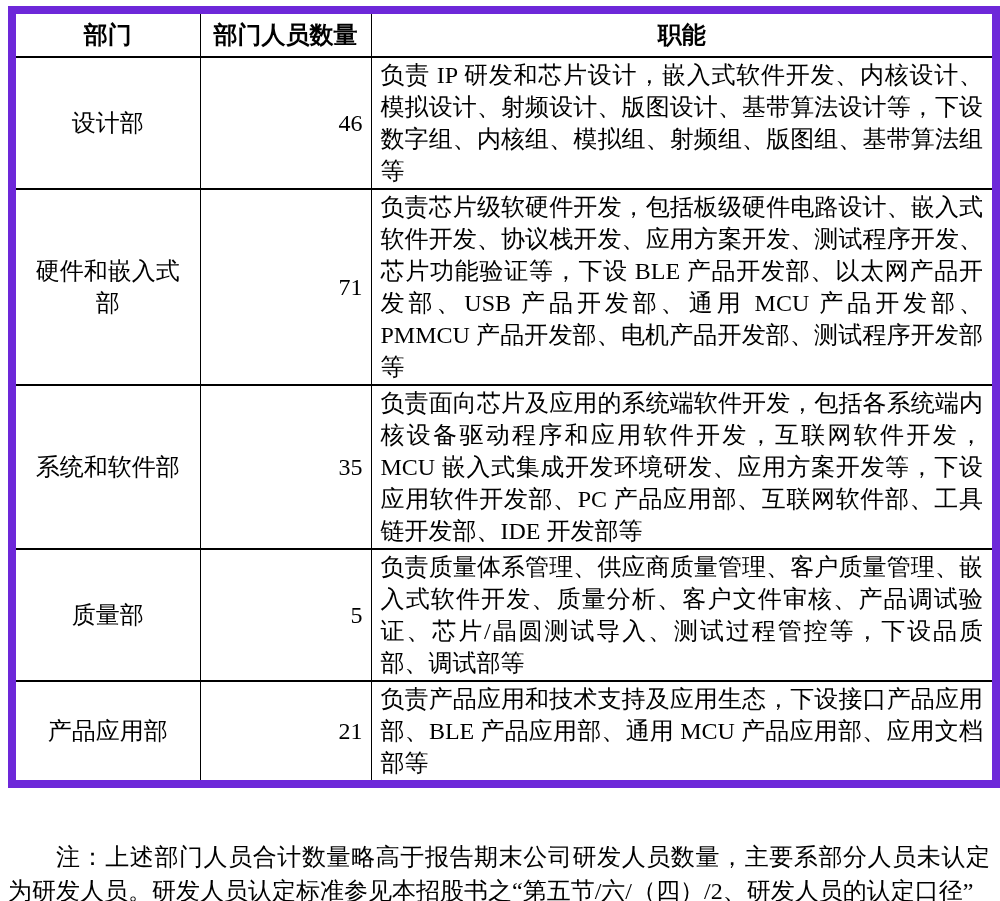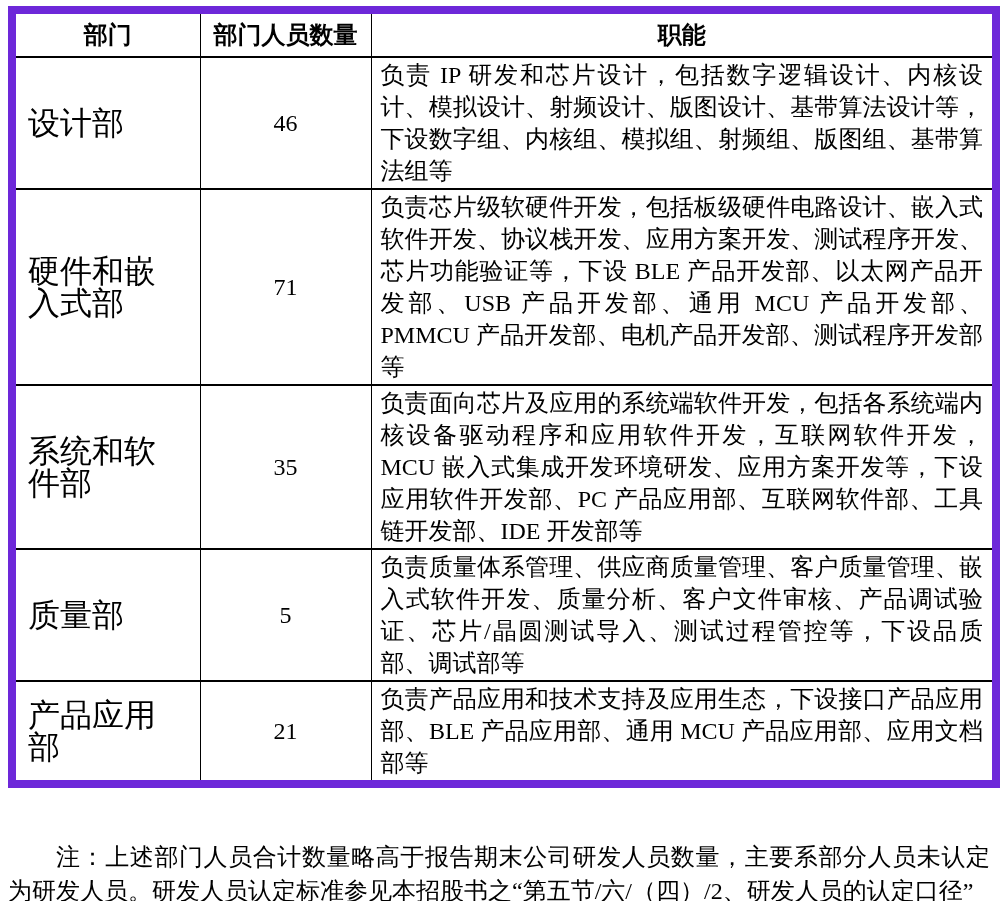--- a/index.html
+++ b/index.html
@@ -34,27 +34,27 @@
   }
   .doc-table th {
     height: 42px;
     font-family: "Liberation Sans", "DejaVu Sans", sans-serif;
     font-weight: bold;
     font-size: 24px;
     text-align: center;
     padding: 0 4px;
   }
   .cell-dept {
-    text-align: left;
-    font-size: 32px;
+    text-align: center;
+    font-size: 24px;
     line-height: 32px;
     padding: 0 12px;
   }
   .cell-count {
-    text-align: center;
+    text-align: right;
     font-size: 24px;
     line-height: 32px;
     padding: 0 8px;
   }
   .cell-func {
     text-align: justify;
     font-size: 24px;
     line-height: 32px;
     padding: 1px 9px;
     vertical-align: middle;
@@ -91,21 +91,21 @@
       <tr>
         <th>部门</th>
         <th>部门人员数量</th>
         <th>职能</th>
       </tr>
     </thead>
     <tbody>
       <tr class="r1">
         <td class="cell-dept">设计部</td>
         <td class="cell-count">46</td>
-        <td class="cell-func">负责 IP 研发和芯片设计，包括数字逻辑设计、内核设计、模拟设计、射频设计、版图设计、基带算法设计等，下设数字组、内核组、模拟组、射频组、版图组、基带算法组等</td>
+        <td class="cell-func">负责 IP 研发和芯片设计，嵌入式软件开发、内核设计、模拟设计、射频设计、版图设计、基带算法设计等，下设数字组、内核组、模拟组、射频组、版图组、基带算法组等</td>
       </tr>
       <tr class="r2">
         <td class="cell-dept">硬件和嵌入式部</td>
         <td class="cell-count">71</td>
         <td class="cell-func">负责芯片级软硬件开发，包括板级硬件电路设计、嵌入式软件开发、协议栈开发、应用方案开发、测试程序开发、芯片功能验证等，下设 BLE 产品开发部、以太网产品开发部、USB 产品开发部、通用 MCU 产品开发部、PMMCU 产品开发部、电机产品开发部、测试程序开发部等</td>
       </tr>
       <tr class="r3">
         <td class="cell-dept">系统和软件部</td>
         <td class="cell-count">35</td>
         <td class="cell-func">负责面向芯片及应用的系统端软件开发，包括各系统端内核设备驱动程序和应用软件开发，互联网软件开发，MCU 嵌入式集成开发环境研发、应用方案开发等，下设应用软件开发部、PC 产品应用部、互联网软件部、工具链开发部、IDE 开发部等</td>

